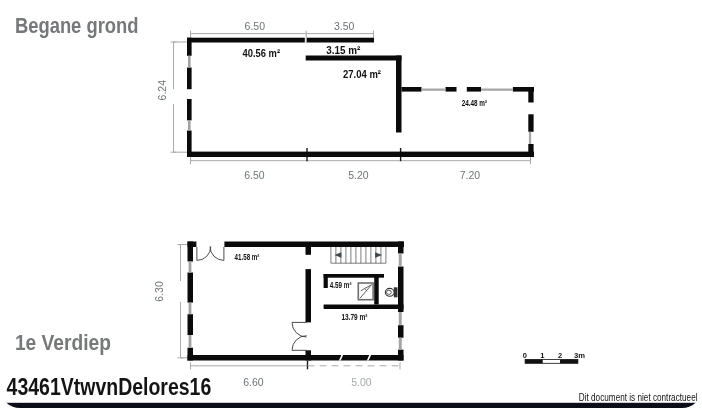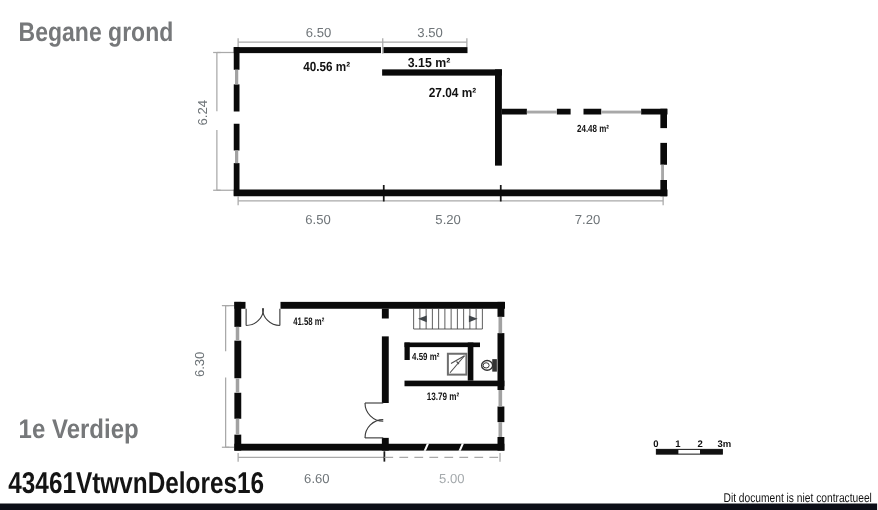--- a/index.html
+++ b/index.html
@@ -1,17 +1,17 @@
 <!DOCTYPE html>
 <html><head>
 <meta charset="utf-8">
 <style>
   html,body{margin:0;padding:0;background:#ffffff;}
   #page{position:relative;width:702px;height:408px;background:#ffffff;overflow:hidden;
-        font-family:"Liberation Sans", sans-serif;}
+        font-family:"Liberation Sans", sans-serif;border-radius:20px;}
   svg{position:absolute;left:0;top:0;}
   text{font-family:"Liberation Sans", sans-serif;}
 </style>
 </head>
 <body>
 <div id="page">
 <svg width="702" height="408" viewBox="0 0 702 408">
 
   <rect x="0" y="0" width="702" height="408" fill="#ffffff"></rect>
 

